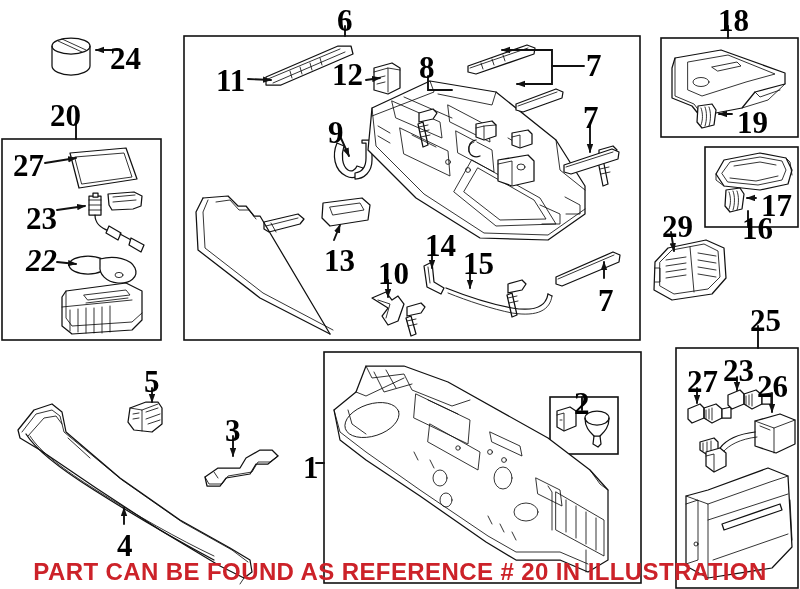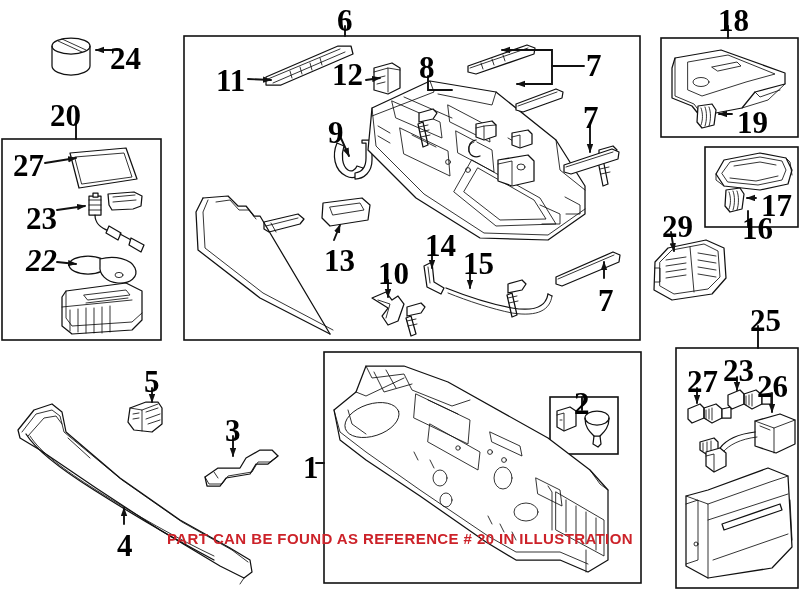--- a/index.html
+++ b/index.html
@@ -3,23 +3,23 @@
 <meta charset="utf-8">
 <style>
   html,body{margin:0;padding:0;background:#fff;}
   body{width:800px;height:589px;position:relative;overflow:hidden;
        font-family:"Liberation Serif",serif;}
   #stage{position:absolute;left:0;top:0;width:800px;height:589px;}
   #stage svg{position:absolute;left:0;top:0;}
   .lbl{position:absolute;font-family:"Liberation Serif",serif;font-weight:700;
        color:#000;line-height:1;white-space:nowrap;}
   .n{font-size:31px;}
-  .redbar{position:absolute;left:0;top:530px;width:800px;height:28px;
+  .redbar{position:absolute;left:0;top:558px;width:800px;height:28px;
           text-align:center;font-family:"Liberation Sans",sans-serif;
-          font-weight:700;font-size:15px;letter-spacing:.4px;color:#cc2229;}
+          font-weight:700;font-size:24px;letter-spacing:.4px;color:#cc2229;}
 </style>
 </head>
 <body>
 
 <div id="stage">
 
 <svg width="800" height="589" viewBox="0 0 800 589">
   <defs>
     <marker id="ah" markerWidth="9" markerHeight="9" refX="8" refY="3.2" orient="auto" markerUnits="userSpaceOnUse">
       <path d="M0,0 L9,3.2 L0,6.4 Z" fill="#111"></path>

